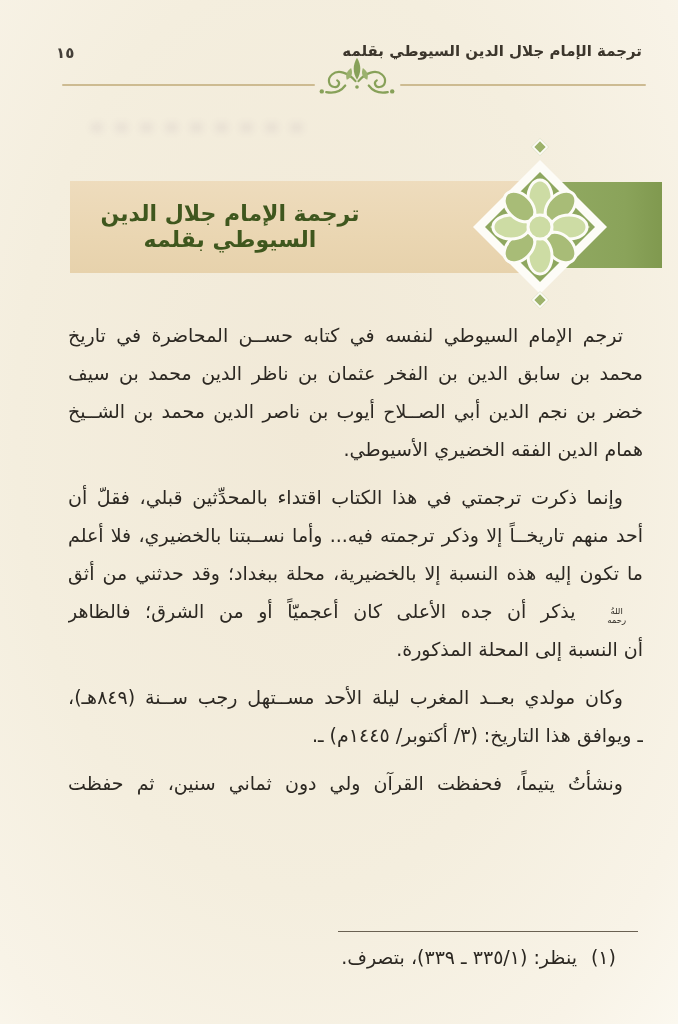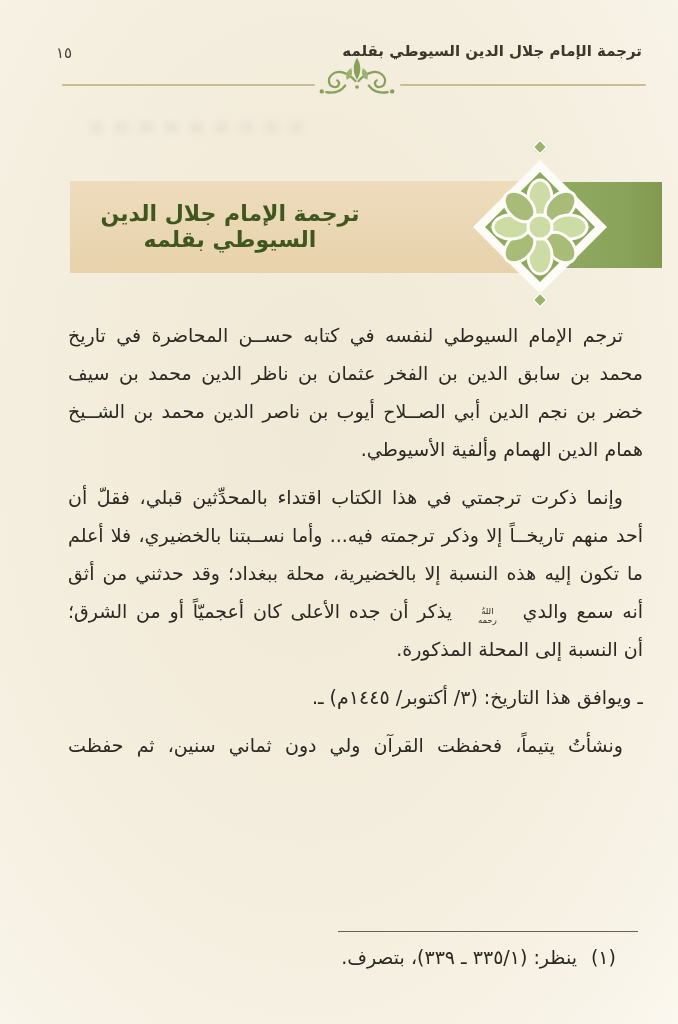--- a/index.html
+++ b/index.html
@@ -10,21 +10,21 @@
     direction:rtl;
     color:#2d2922;
   }
   
   .running-title{
     position:absolute;top:42px;right:36px;
     font-size:15px;font-weight:bold;color:#3c362c;letter-spacing:.2px;
   }
   .page-number{
     position:absolute;top:44px;left:56px;
-    font-size:15px;font-weight:normal;color:#45403a;
+    font-size:15px;font-weight:bold;color:#45403a;
   }
   .hrule{position:absolute;top:84px;height:2px;background:#c6b184;opacity:.85;border-radius:1px;}
   .hrule.seg-left{left:62px;width:253px;}
   .hrule.seg-right{left:400px;width:246px;}
   .header-ornament{position:absolute;top:50px;left:313px;width:88px;height:52px;}
   
   .ghost{
     position:absolute;height:11px;border-radius:5px;
     background:repeating-linear-gradient(90deg, rgba(112,88,122,.28) 0 13px, rgba(112,88,122,0) 13px 25px);
     filter:blur(3px);
@@ -128,35 +128,36 @@
   </svg>
   <div class="mini-diamond top"></div>
   <div class="mini-diamond bottom"></div>
 
   <div class="body-text">
 
     <div class="para">
       <div class="bl first">ترجم الإمام السيوطي لنفسه في كتابه حســن المحاضرة في تاريخ مصر</div>
       <div class="bl">محمد بن سابق الدين بن الفخر عثمان بن ناظر الدين محمد بن سيف الدين</div>
       <div class="bl">خضر بن نجم الدين أبي الصــلاح أيوب بن ناصر الدين محمد بن الشــيخ</div>
-      <div class="bl last">همام الدين الهمام وألفية الأسيوطي.</div>
+      <div class="bl last">همام الدين الفقه الخضيري الأسيوطي.</div>
     </div>
 
     <div class="para">
       <div class="bl first">وإنما ذكرت ترجمتي في هذا الكتاب اقتداء بالمحدِّثين قبلي، فقلّ أن ألف</div>
       <div class="bl">أحد منهم تاريخــاً إلا وذكر ترجمته فيه... وأما نســبتنا بالخضيري، فلا أعلم</div>
       <div class="bl">ما تكون إليه هذه النسبة إلا بالخضيرية، محلة ببغداد؛ وقد حدثني من أثق به،</div>
-      <div class="bl"><span>أنه سمع والدي </span><span class="honorific">
+      <div class="bl"><span class="honorific">
             <span>اللهُ</span>
             <span>رحمه</span>
           </span><span> يذكر أن جده الأعلى كان أعجميّاً أو من الشرق؛ فالظاهر</span></div>
       <div class="bl last">أن النسبة إلى المحلة المذكورة.</div>
     </div>
 
     <div class="para">
+      <div class="bl first">وكان مولدي بعــد المغرب ليلة الأحد مســتهل رجب ســنة (٨٤٩هـ)،</div>
       <div class="bl last">ـ ويوافق هذا التاريخ: (٣/ أكتوبر/ ١٤٤٥م) ـ.</div>
     </div>
 
     <div class="para">
       <div class="bl first">ونشأتُ يتيماً، فحفظت القرآن ولي دون ثماني سنين، ثم حفظت العمدة،</div>
     </div>
 
   </div>
 
   <div class="fn-rule"></div>

